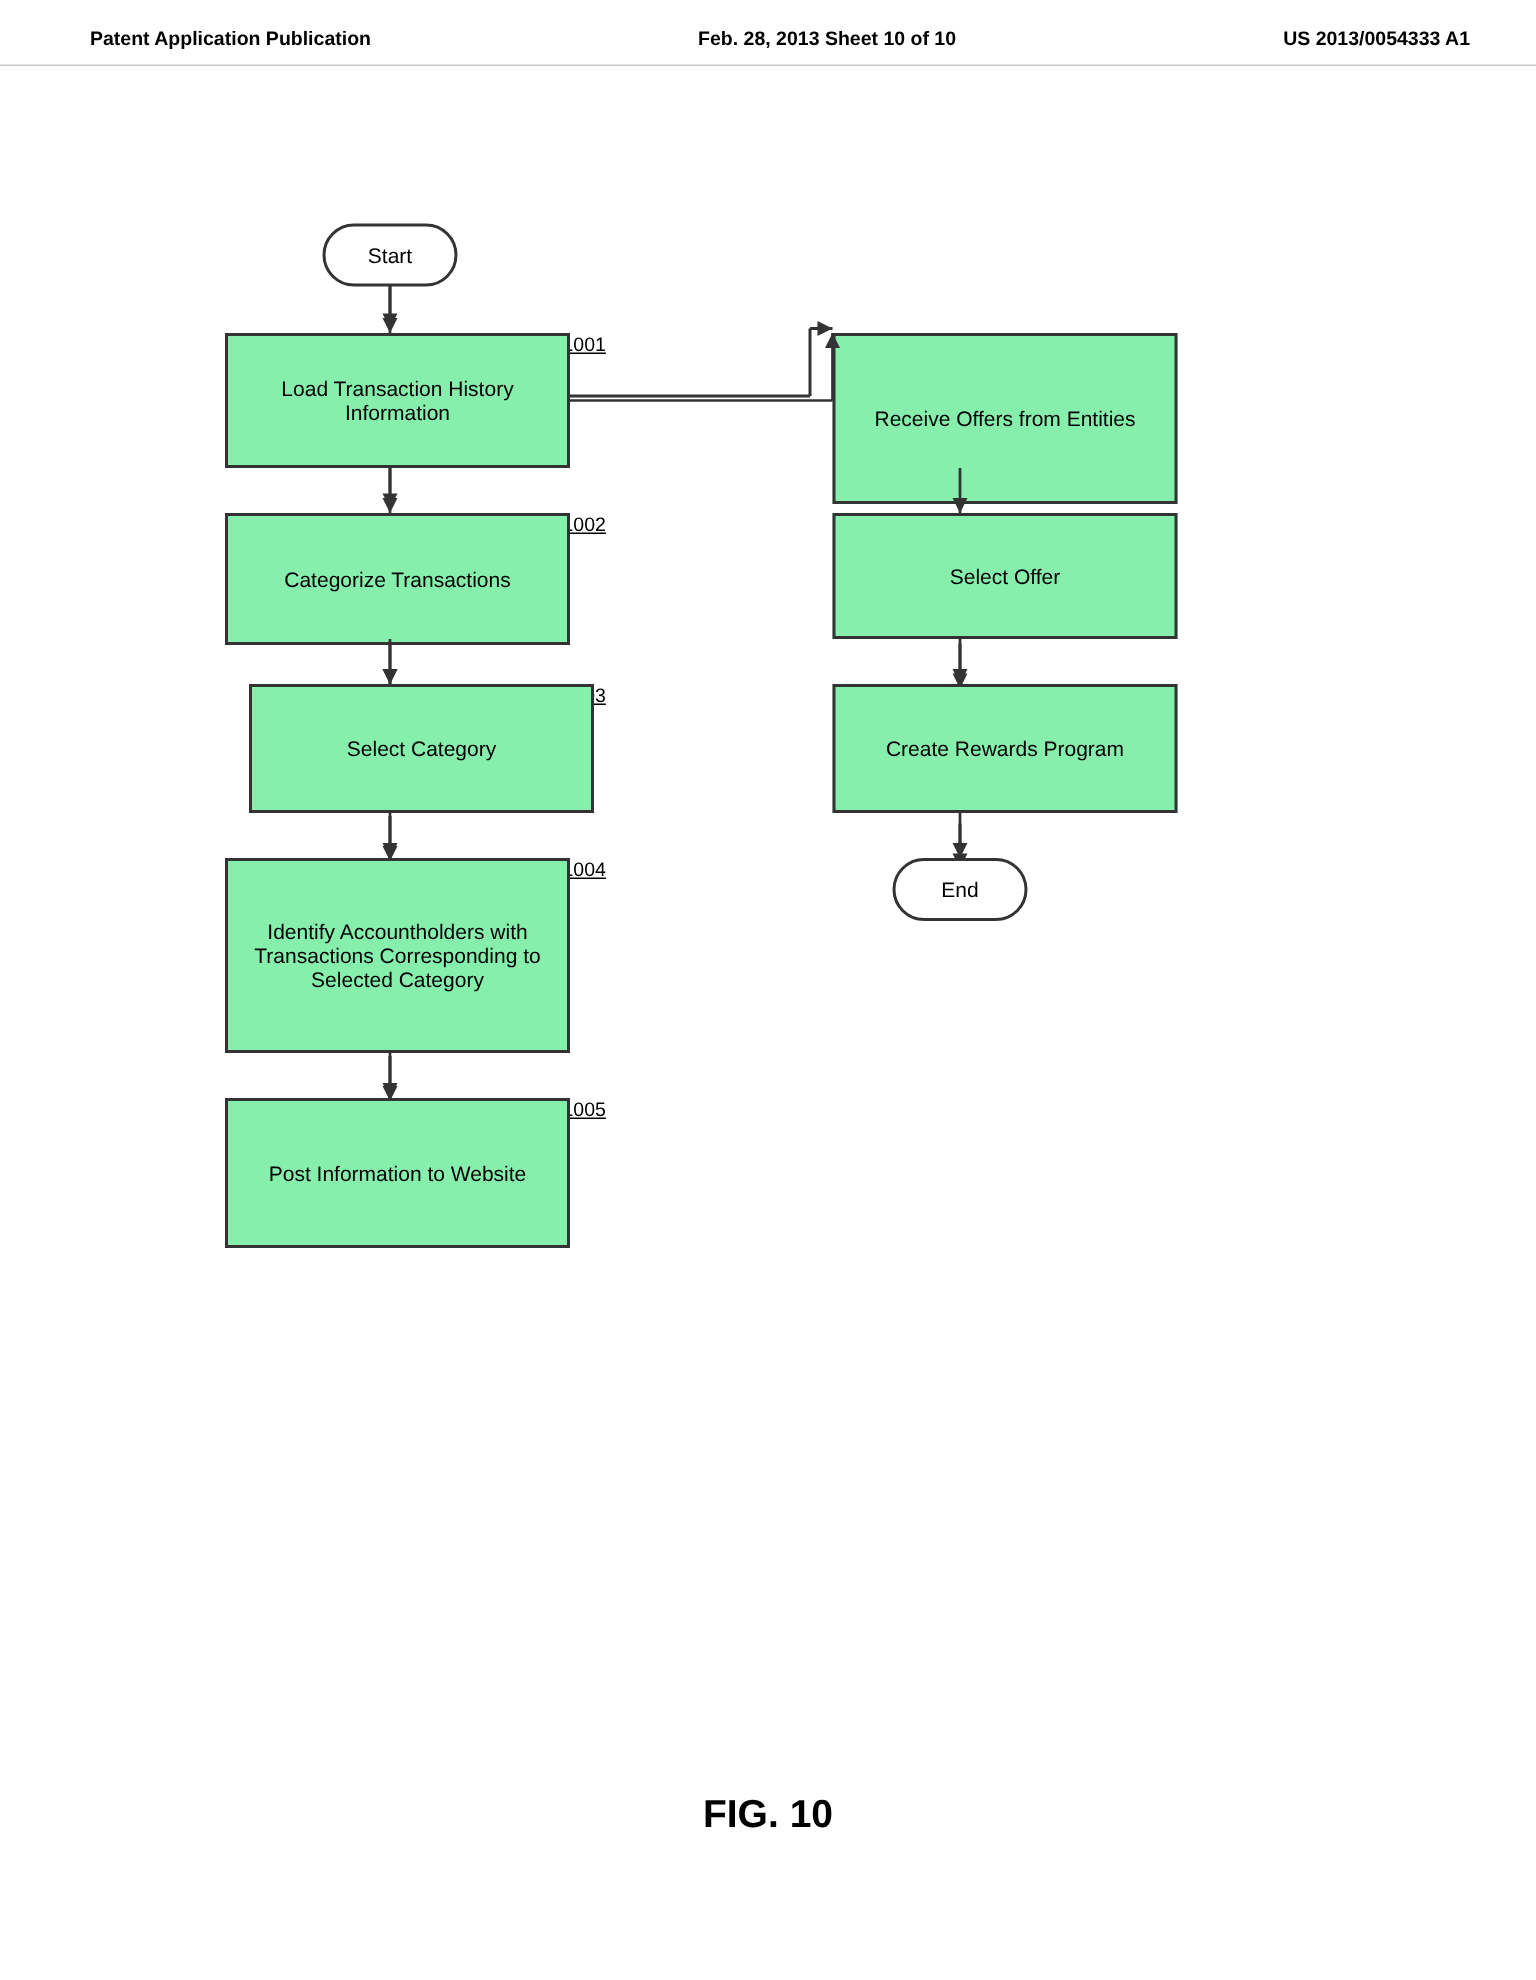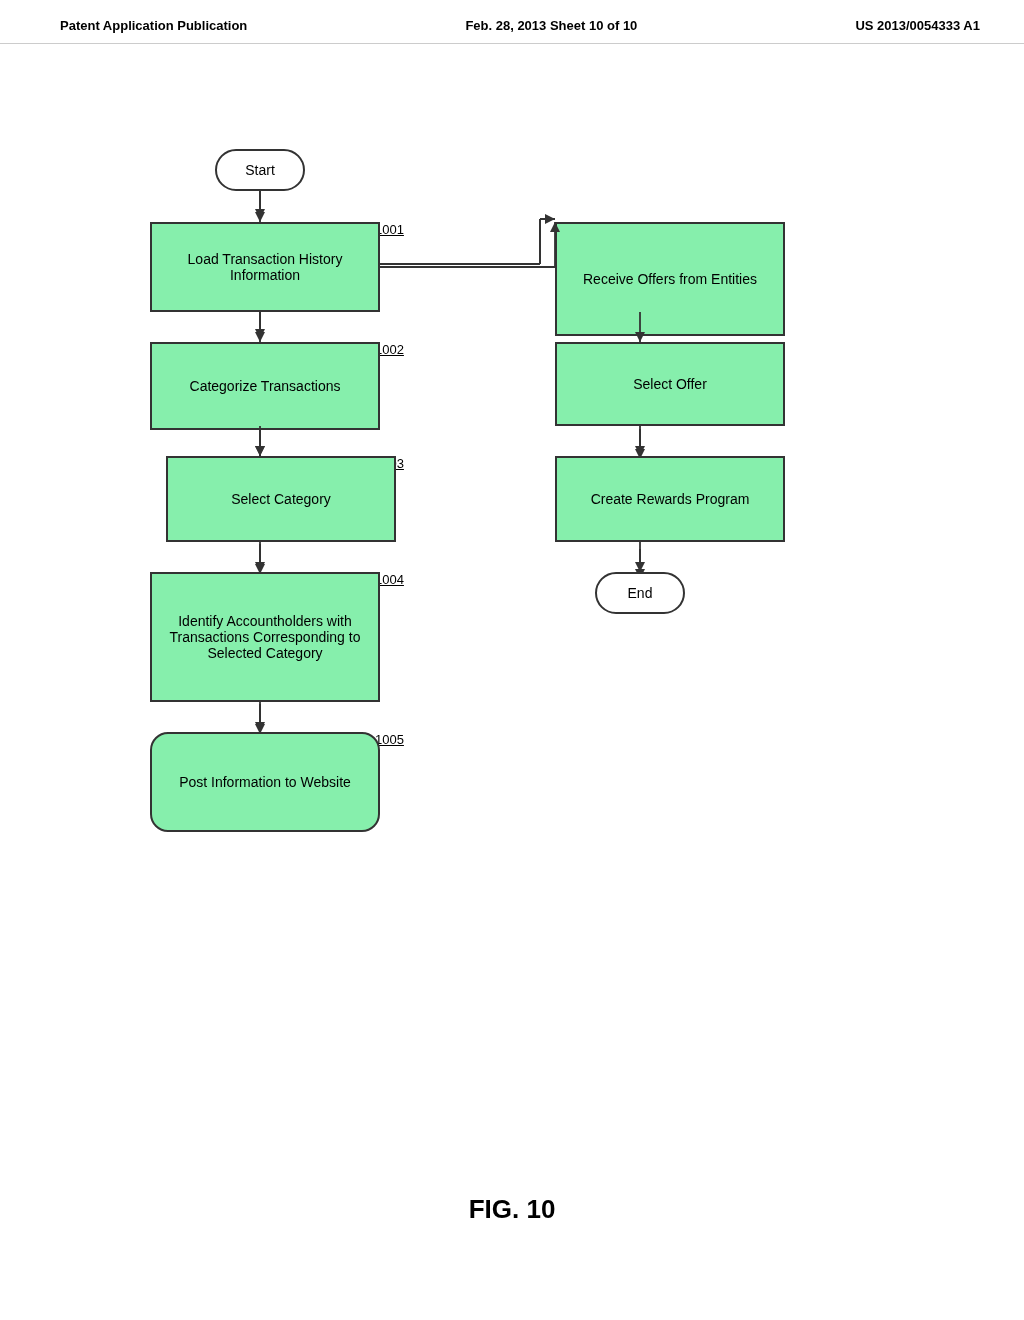--- a/index.html
+++ b/index.html
@@ -164,21 +164,21 @@
   </div>
 
   <span class="ref-num" style="left:375px; top:528px;">1004</span>
 
   <div class="flow-box" style="left:150px; top:528px; width:230px; height:130px;">
     <span>Identify Accountholders with Transactions Corresponding to Selected Category</span>
   </div>
 
   <span class="ref-num" style="left:375px; top:688px;">1005</span>
 
-  <div class="flow-box" style="left:150px; top:688px; width:230px; height:100px;border-radius:18px;">
+  <div class="flow-box" style="left:150px; top:688px; width:230px; height:100px;">
     <span>Post Information to Website</span>
   </div>
 
   <span class="ref-num" style="left:750px; top:178px;">1006</span>
 
   <div class="flow-box" style="left:555px; top:178px; width:230px; height:114px;">
     <span>Receive Offers from Entities</span>
   </div>
 
   <span class="ref-num" style="left:750px; top:298px;">1007</span>

